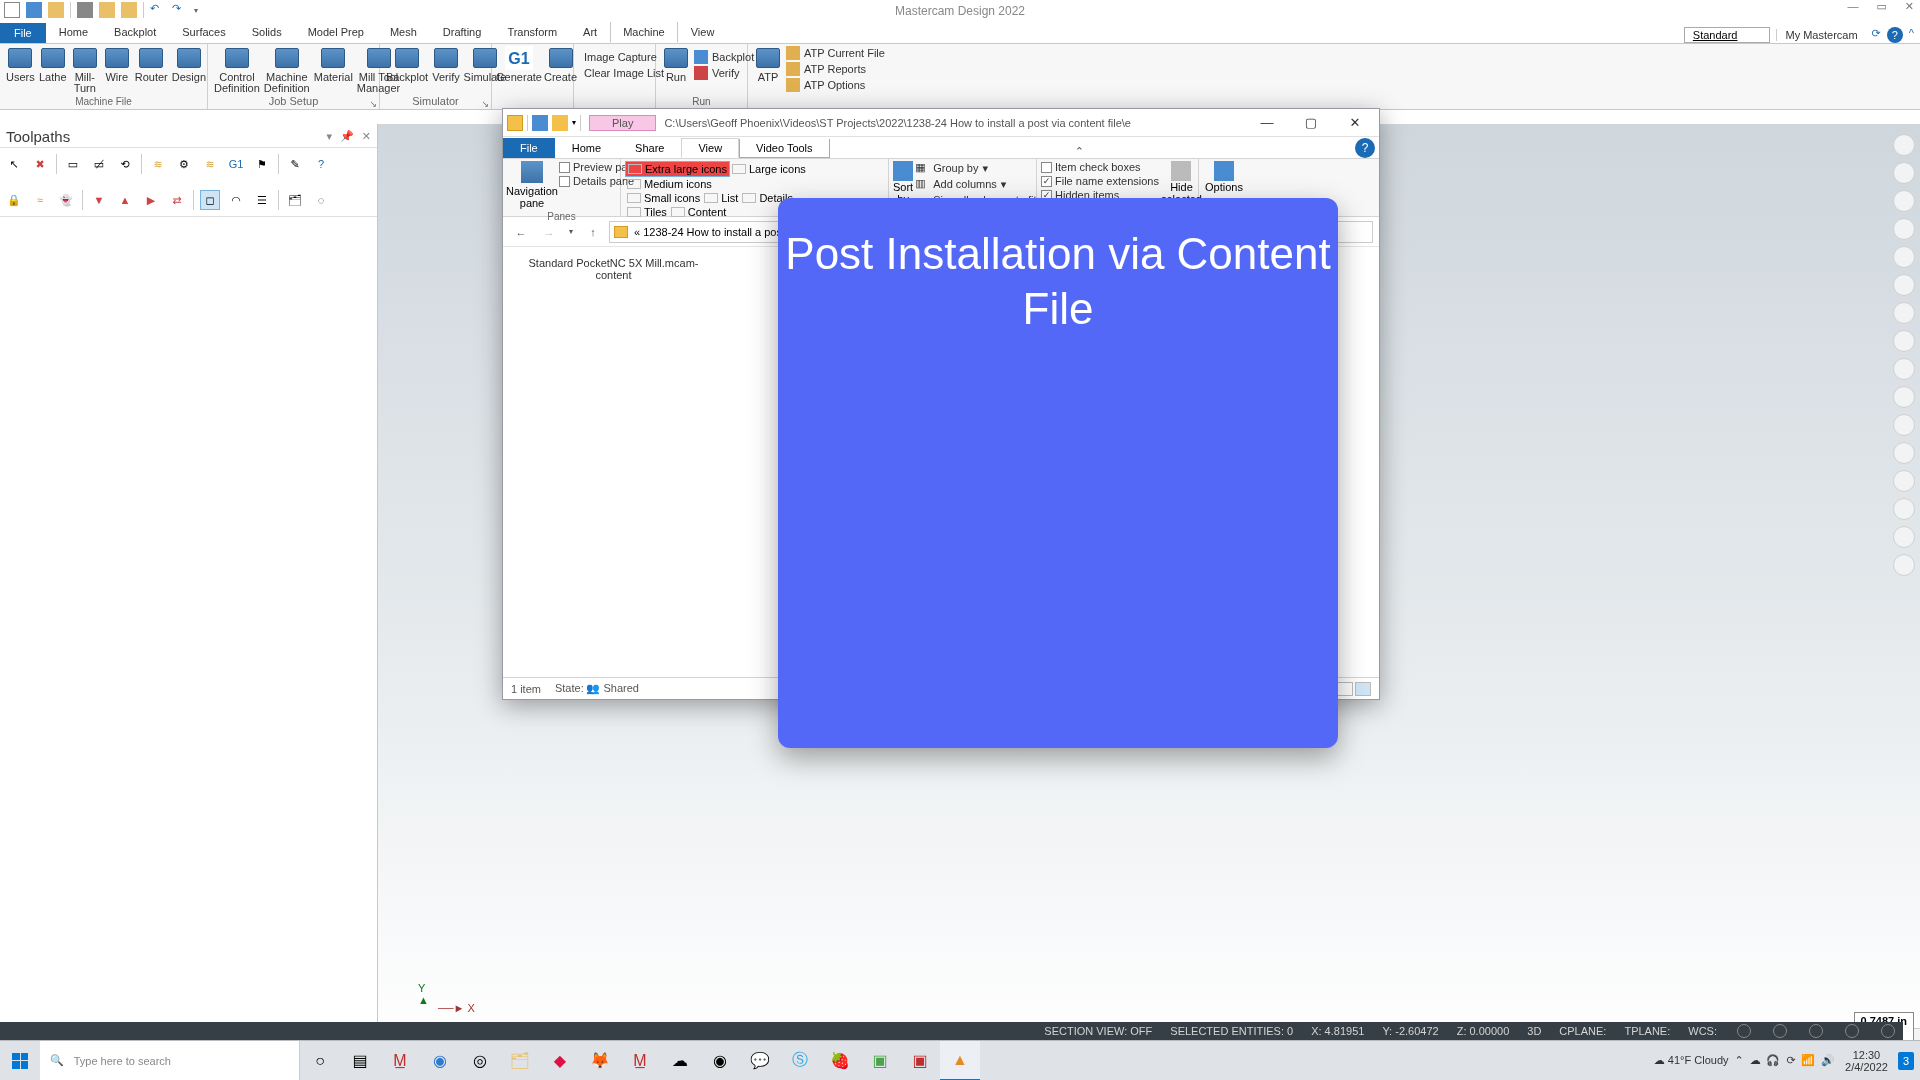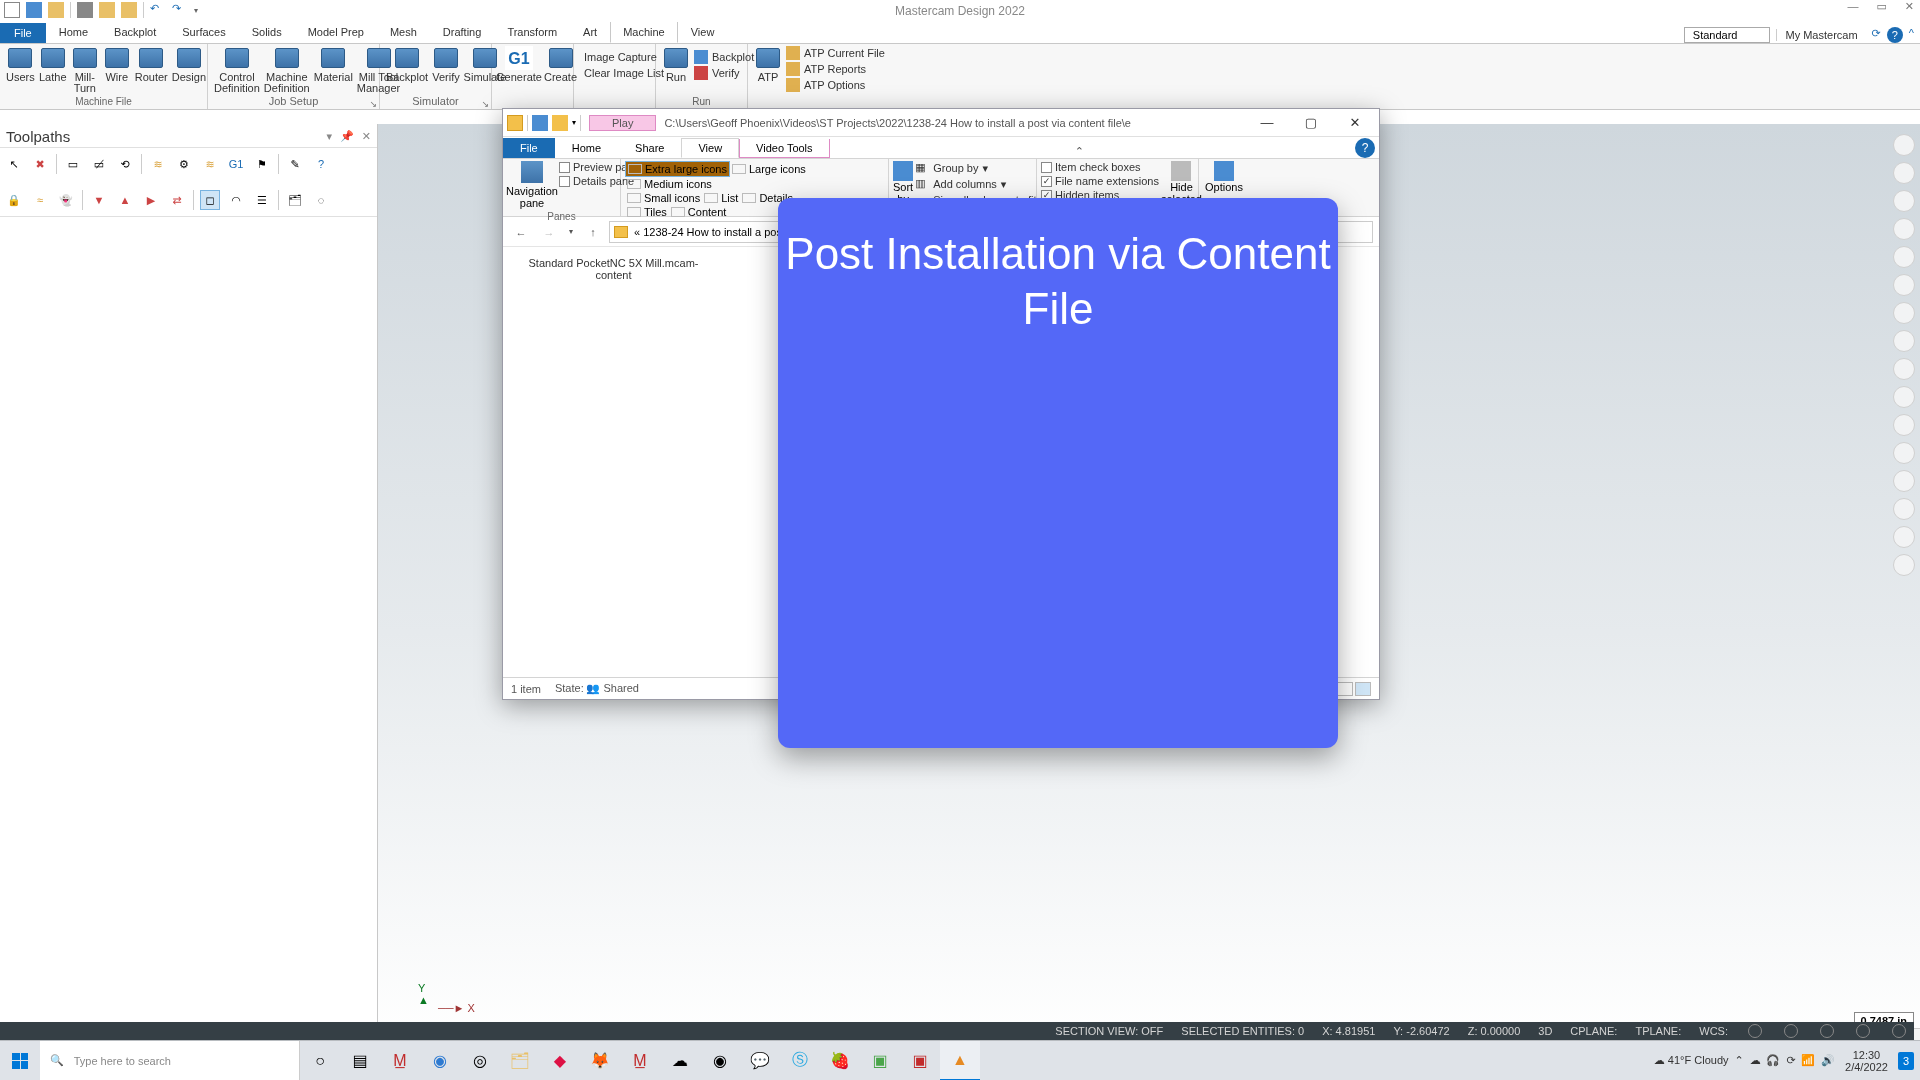--- a/index.html
+++ b/index.html
@@ -11,21 +11,21 @@
 .mc-titlectrl { position: absolute; right: 6px; top: 0; display: flex; gap: 18px; color: #777; }
 .mc-qat { position: absolute; left: 4px; top: 2px; display: flex; gap: 6px; align-items: center; }
 .mc-qat .ico { width: 16px; height: 16px; display: inline-block; }
 
 
 .mc-tabs { height: 22px; display: flex; align-items: flex-end; border-bottom: 1px solid #c8c8c8; }
 .mc-tab { padding: 4px 12px; font-size: 11px; color: #333; border: 1px solid transparent; cursor: default;}
 .mc-tab.active { background: #fff; border: 1px solid #c8c8c8; border-bottom-color: #fff; }
 .mc-filetab { background: #1a6bb3; color: #fff; padding: 4px 14px; }
 .mc-topright { margin-left: auto; display: flex; align-items: center; gap: 6px; padding-right: 6px;}
-.mc-topright .sel { border: 1px solid #aaa; padding: 1px 32px 1px 8px; font-size: 11px; background: #fff;}
+.mc-topright .sel { border: 1px solid #aaa; padding: 1px 32px 1px 8px; font-size: 11px; background: #fff; text-decoration: underline;}
 .mc-topright .acct { border-left: 1px solid #ccc; padding: 0 8px; font-size: 11px; color: #333;}
 .mc-helpicons { display:flex; gap:6px; color:#1a6bb3;}
 
 
 .mc-ribbon { height: 66px; display: flex; border-bottom: 1px solid #c8c8c8; background: #f7f7f7; }
 .rgroup { border-right: 1px solid #d0d0d0; display: flex; flex-direction: column; justify-content: space-between; }
 .rgroup-body { display: flex; padding: 2px 6px 0 6px; gap: 4px; }
 .rgroup-label { text-align: center; font-size: 10px; color: #666; padding: 1px 0 2px 0; position: relative;}
 .rgroup-label .dlg { position:absolute; right:2px; bottom:0; font-size:9px; color:#777;}
 .rbtn { display: flex; flex-direction: column; align-items: center; width: 42px; text-align:center; font-size: 10px; color:#333; line-height:11px;}
@@ -54,21 +54,21 @@
 .right-rail{position:absolute; right:0; top:10px; width:32px; display:flex; flex-direction:column; gap:6px; align-items:center;}
 .rail-btn{width:22px;height:22px;border-radius:50%;background:#f2f3f4;border:1px solid #d0d0d0;}
 .scalebox{position:absolute;right:6px;bottom:6px;background:#fff;border:1px solid #888;padding:2px 6px;text-align:center;font-size:11px;}
 
 
 .bottom-tabs{position:absolute;left:0;bottom:18px;height:20px;width:378px;z-index:5;background:#f4f4f4;border-top:1px solid #ccc;display:flex;font-size:10px;}
 .bottom-tabs .t{padding:3px 10px;border-right:1px solid #ccc;}
 .bottom-tabs .t.on{background:#fff;}
 
 
-.statusbar{position:absolute;left:0;right:6px;bottom:0;height:18px;background:#353f45;color:#d4d4d4;display:flex;align-items:center;font-size:10px;padding:0 6px;gap:18px;}
+.statusbar{position:absolute;left:0;right:17px;bottom:0;height:18px;background:#353f45;color:#d4d4d4;display:flex;align-items:center;font-size:10px;padding:0 6px;gap:18px;}
 .statusbar .sp{flex:1;}
 .statusbar .sbico{width:14px;height:14px;border-radius:7px;border:1px solid #888;display:inline-block;margin:0 2px;}
 
 
 .explorer { position: absolute; left: 502px; top: 108px; width: 878px; height: 592px; background: #fff; border: 1px solid #9a9aa6; box-shadow: 0 6px 24px rgba(0,0,0,0.35); z-index: 50; }
 .ex-titlebar{height:28px;display:flex;align-items:center;padding:0 2px;border-bottom:1px solid #e0e0e0;}
 .ex-tb-left{display:flex;align-items:center;gap:4px;padding:0 2px;}
 .ex-tb-left .ic{width:16px;height:16px;}
 .ex-path{flex:1;font-size:11px;color:#555;padding:0 8px;overflow:hidden;white-space:nowrap;text-overflow:ellipsis;}
 .ex-winctrl{display:flex;}
@@ -80,21 +80,21 @@
 .ex-ctxtab{background:#f8c7e6;border:1px solid #de8ac4;padding:1px 22px;font-size:11px;color:#555;margin-left:4px;position:relative;}
 .ex-help{margin-left:auto;width:20px;height:20px;border-radius:10px;background:#1a6bb3;color:#fff;display:flex;align-items:center;justify-content:center;font-size:12px;margin-right:4px;}
 .ex-ribbon{height:58px;background:#f7f7f7;border-bottom:1px solid #d4d4d4;display:flex;}
 .ex-rgrp{border-right:1px solid #d4d4d4;display:flex;flex-direction:column;}
 .ex-rgrp-body{flex:1;display:flex;padding:2px 4px;gap:2px;}
 .ex-rgrp-lbl{text-align:center;font-size:10px;color:#666;padding:0 0 2px;}
 .chk{display:flex;align-items:center;gap:3px;font-size:10px;white-space:nowrap;}
 .chkbox{width:11px;height:11px;border:1px solid #888;display:inline-flex;align-items:center;justify-content:center;font-size:9px;background:#fff;}
 .opt{display:flex;align-items:center;gap:3px;font-size:10px;white-space:nowrap;padding:1px 2px;}
 .opt .oi{width:14px;height:10px;border:1px solid #bbb;display:inline-block;}
-.opt.sel{background:#a16207;border:1px solid #78b3e0;text-align:right;}
+.opt.sel{background:#ef4444;border:1px solid #78b3e0;text-align:right;}
 
 
 .ex-nav{height:30px;display:flex;align-items:center;gap:4px;padding:0 6px;border-bottom:1px solid #e5e5e5;}
 .ex-navbtn{width:24px;height:24px;display:flex;align-items:center;justify-content:center;color:#555;}
 .ex-addr{flex:1;background:#fff;border:1px solid #ccc;height:22px;display:flex;align-items:center;padding:0 4px;gap:6px;font-size:11px;}
 .ex-addr .fic{width:14px;height:12px;background:#f3c04a;border:1px solid #d49b1f;}
 
 
 .ex-content{position:relative;flex:1;background:#fff;overflow:auto;}
 .file-item{position:absolute;left:18px;top:10px;width:185px;text-align:center;font-size:11px;color:#333;}

